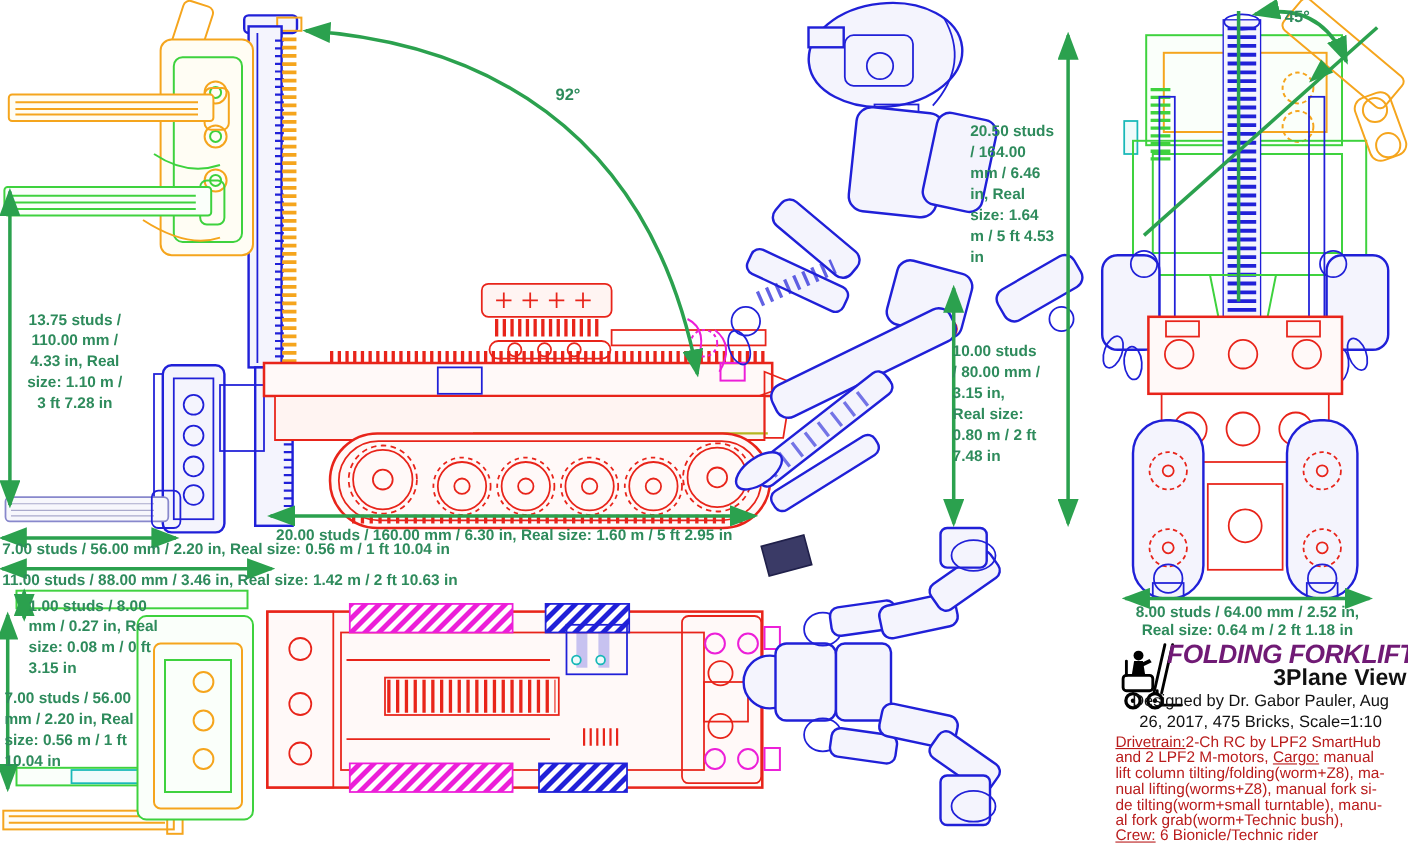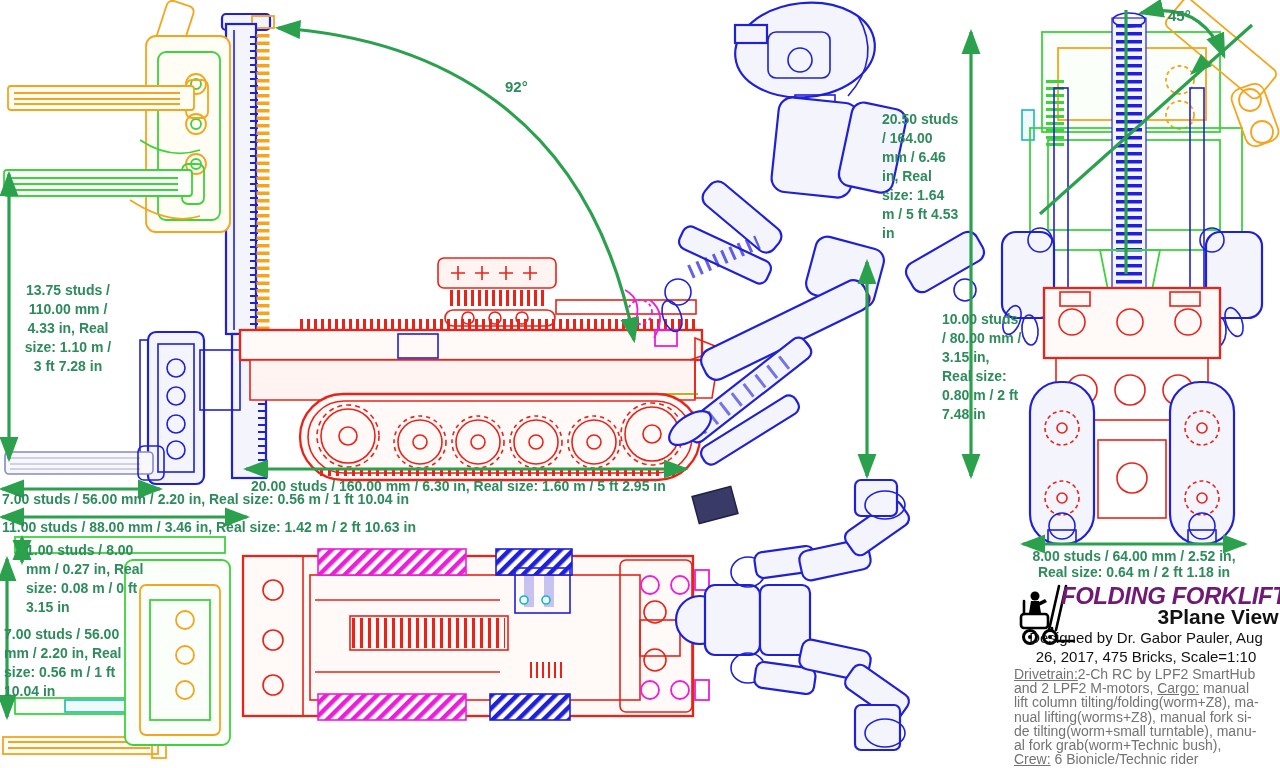--- a/index.html
+++ b/index.html
@@ -24,21 +24,21 @@
        white-space:pre-line;z-index:3;}
   .nw{white-space:nowrap;}
   
   #t-title{position:absolute;left:1061px;top:582px;font-size:24px;font-weight:bold;
            font-style:italic;color:#701a75;white-space:nowrap;z-index:3;letter-spacing:-0.5px;}
   #t-sub{position:absolute;left:1136px;top:605px;width:164px;text-align:center;font-size:21px;
          font-weight:bold;color:#111;white-space:nowrap;z-index:3;}
   #t-by{position:absolute;left:1013px;top:629px;width:266px;text-align:center;font-size:15px;
         line-height:18.5px;color:#111;white-space:pre-line;z-index:3;}
   #t-spec{position:absolute;left:1014px;top:667px;width:266px;font-size:14px;line-height:14.2px;
-          color:#737373;white-space:pre-line;z-index:3;}
+          color:#b91c1c;white-space:pre-line;z-index:3;}
   #t-spec .u{text-decoration:underline;}
   #logo{position:absolute;left:1018px;top:584px;z-index:3;}
 </style>
 </head>
 <body>
 
 <div id="page">
 
 <svg id="cad" width="1280" height="768" viewBox="0 0 1280 768">
   <defs>
@@ -332,21 +332,21 @@
 mm / 2.20 in, Real
 size: 0.56 m / 1 ft
 10.04 in</div>
 <div class="dim" style="left:882px;top:110px;width:92px;">20.50 studs
 / 164.00
 mm / 6.46
 in, Real
 size: 1.64
 m / 5 ft 4.53
 in</div>
-<div class="dim" style="left:918px;top:310px;width:96px;padding-left:24px;">10.00 studs
+<div class="dim" style="left:842px;top:310px;width:96px;padding-left:24px;">10.00 studs
 / 80.00 mm /
 3.15 in,
 Real size:
 0.80 m / 2 ft
 7.48 in</div>
 <div class="dim nw" style="left:1168px;top:6px;font-size:15px;">45°</div>
 <div class="dim" style="left:1016px;top:548px;width:236px;text-align:center;line-height:16px;">8.00 studs / 64.00 mm / 2.52 in,
 Real size: 0.64 m / 2 ft 1.18 in</div>
 
 <svg id="logo" width="58" height="64" viewBox="0 0 58 64">

